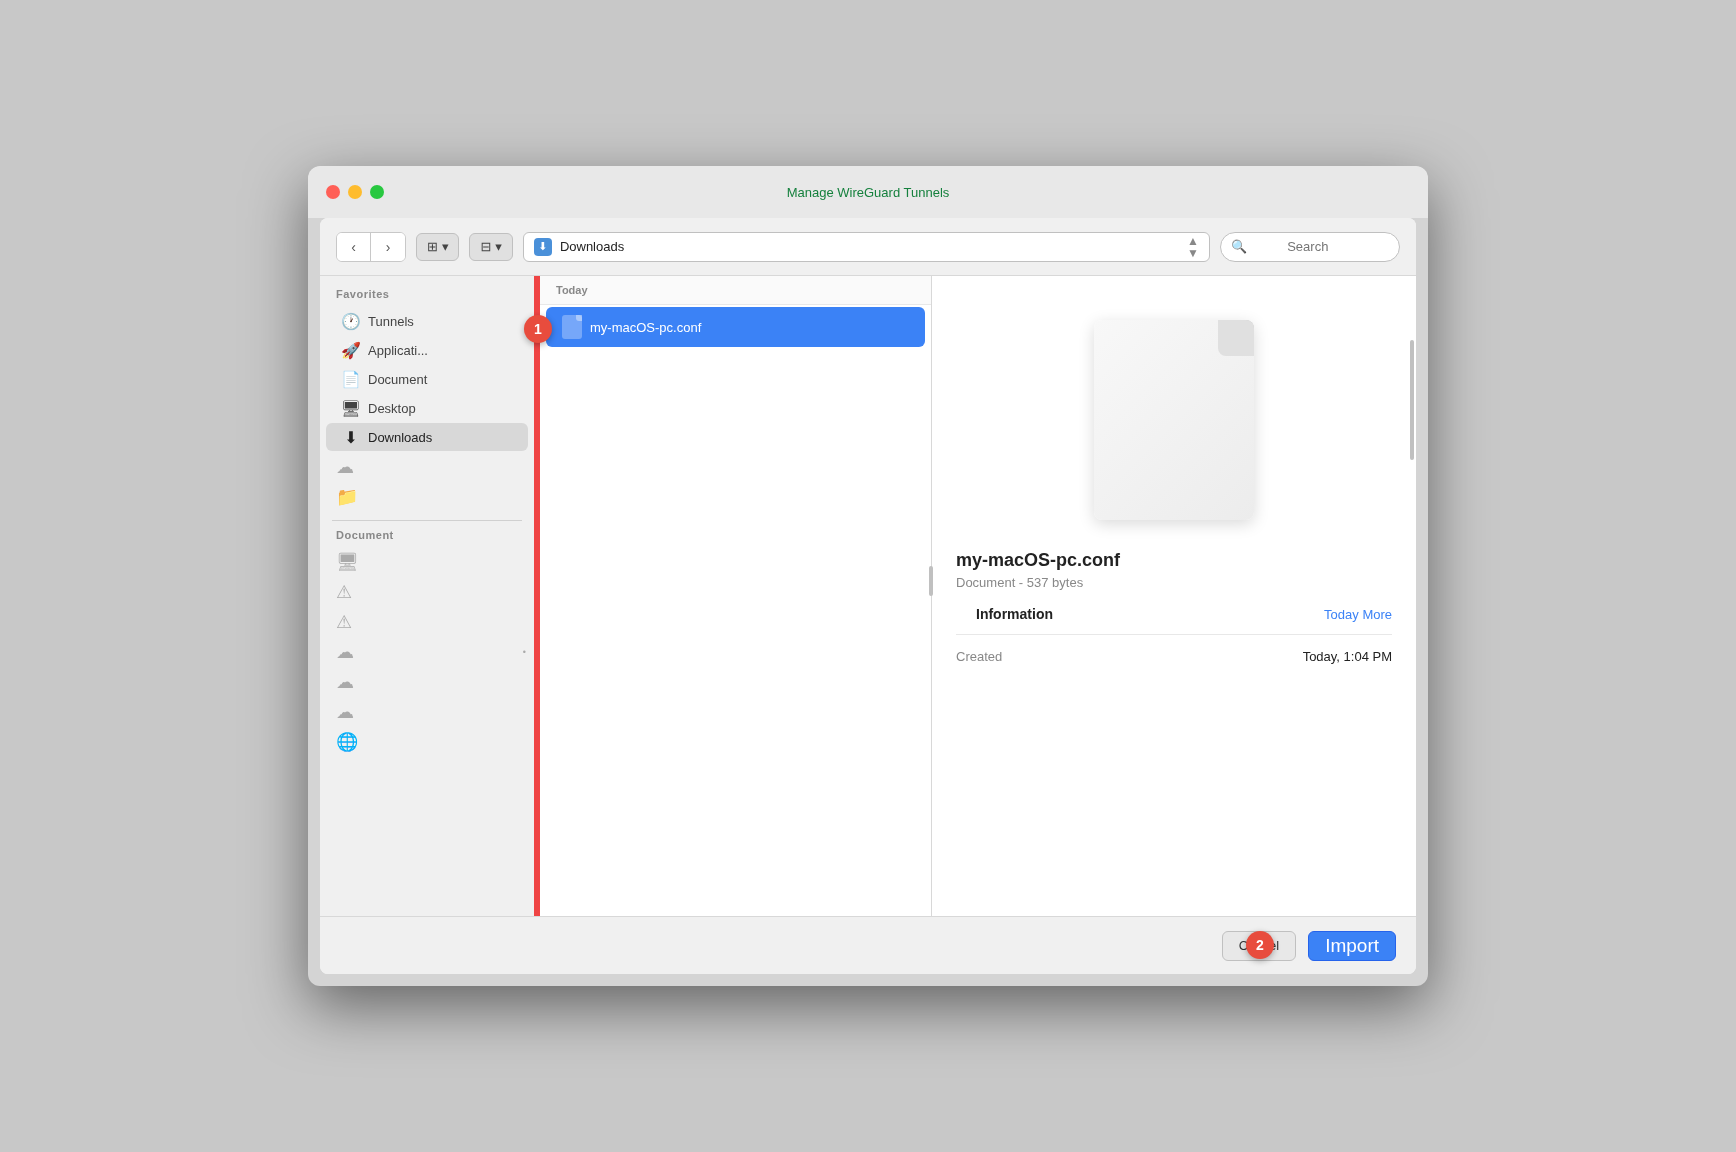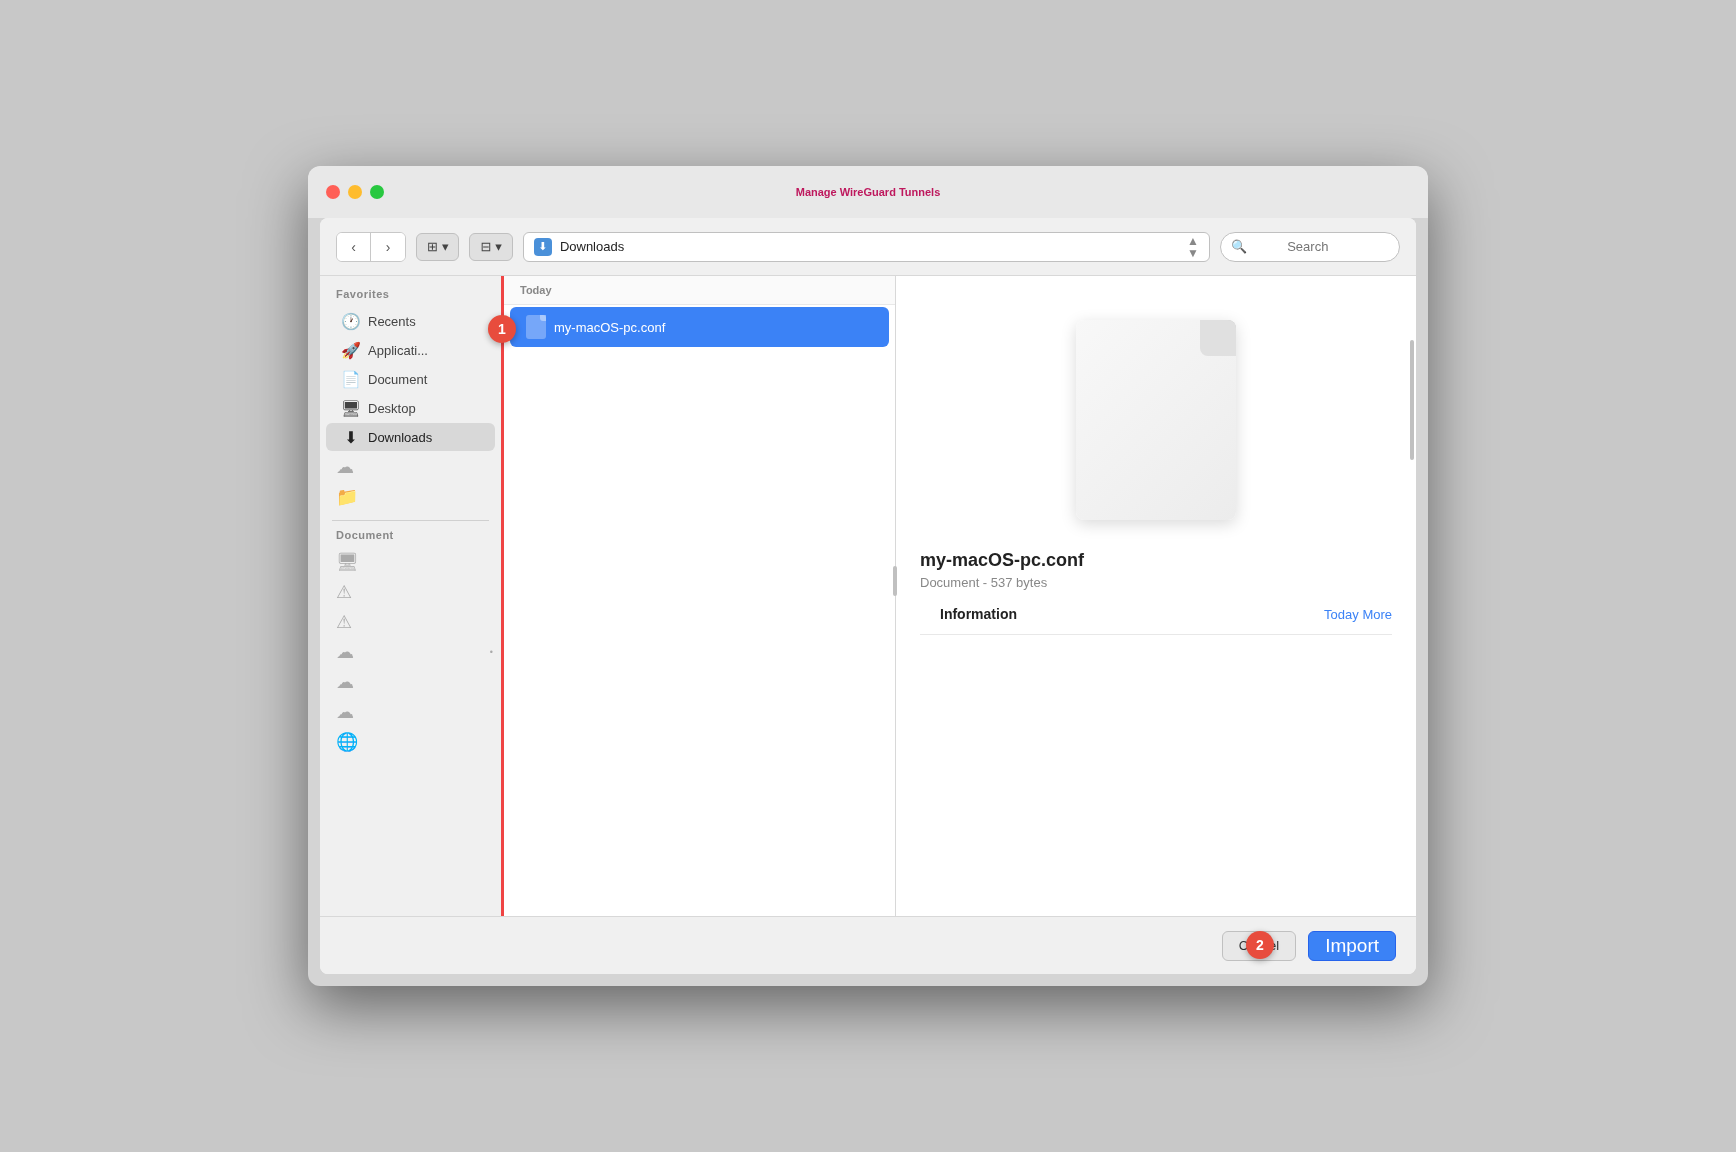--- a/index.html
+++ b/index.html
@@ -49,23 +49,23 @@
     .traffic-light {
       width: 14px;
       height: 14px;
       border-radius: 50%;
     }
     .tl-close { background: #ff5f57; }
     .tl-minimize { background: #febc2e; }
     .tl-maximize { background: #28c840; }
 
     .title-text {
-      font-size: 11px;
-      color: #be185d;
-      font-weight: 700;
+      font-size: 13px;
+      color: #15803d;
+      font-weight: 400;
     }
 
     
     .file-picker {
       flex: 1;
       display: flex;
       flex-direction: column;
       background: #f5f5f5;
       margin: 0 12px 12px 12px;
       border-radius: 8px;
@@ -189,23 +189,23 @@
 
     
     .content-area {
       flex: 1;
       display: flex;
       overflow: hidden;
     }
 
     
     .sidebar {
-      width: 184px;
+      width: 220px;
       background: #f0f0f0;
-      border-right: 3px solid #ef4444;
+      border-right: 6px solid #ef4444;
       overflow-y: auto;
       flex-shrink: 0;
       padding: 12px 0;
     }
 
     .sidebar-section-label {
       font-size: 11px;
       font-weight: 700;
       color: #888;
       padding: 0 16px 6px 16px;
@@ -588,21 +588,21 @@
       </div>
     </div>
 
     <div class="content-area">
 
       <div class="sidebar">
         <div class="sidebar-section-label">Favorites</div>
 
         <div class="sidebar-item">
           <div class="sidebar-item-icon">🕐</div>
-          <span>Recents</span>
+          <span>Tunnels</span>
         </div>
 
         <div class="sidebar-item">
           <div class="sidebar-item-icon">🚀</div>
           <span>Applicati...</span>
         </div>
 
         <div class="sidebar-item">
           <div class="sidebar-item-icon">📄</div>
           <span>Document</span>
@@ -679,20 +679,24 @@
 
         <div class="preview-filetype">Document - 537 bytes</div>
 
         <div class="preview-info-header">
           <span class="preview-info-title">Information</span>
           <a class="show-more-link" href="#">Today More</a>
         </div>
 
         <div class="preview-divider"></div>
 
+        <div class="preview-row">
+          <span class="preview-row-label">Created</span>
+          <span class="preview-row-value">Today, 1:04 PM</span>
+        </div>
 
         <div class="preview-scrollbar">
           <div class="preview-scrollbar-thumb"></div>
         </div>
       </div>
 
     </div>
 
     <div class="bottom-bar" style="position:relative;">
       <button class="btn-cancel">Cancel</button>

